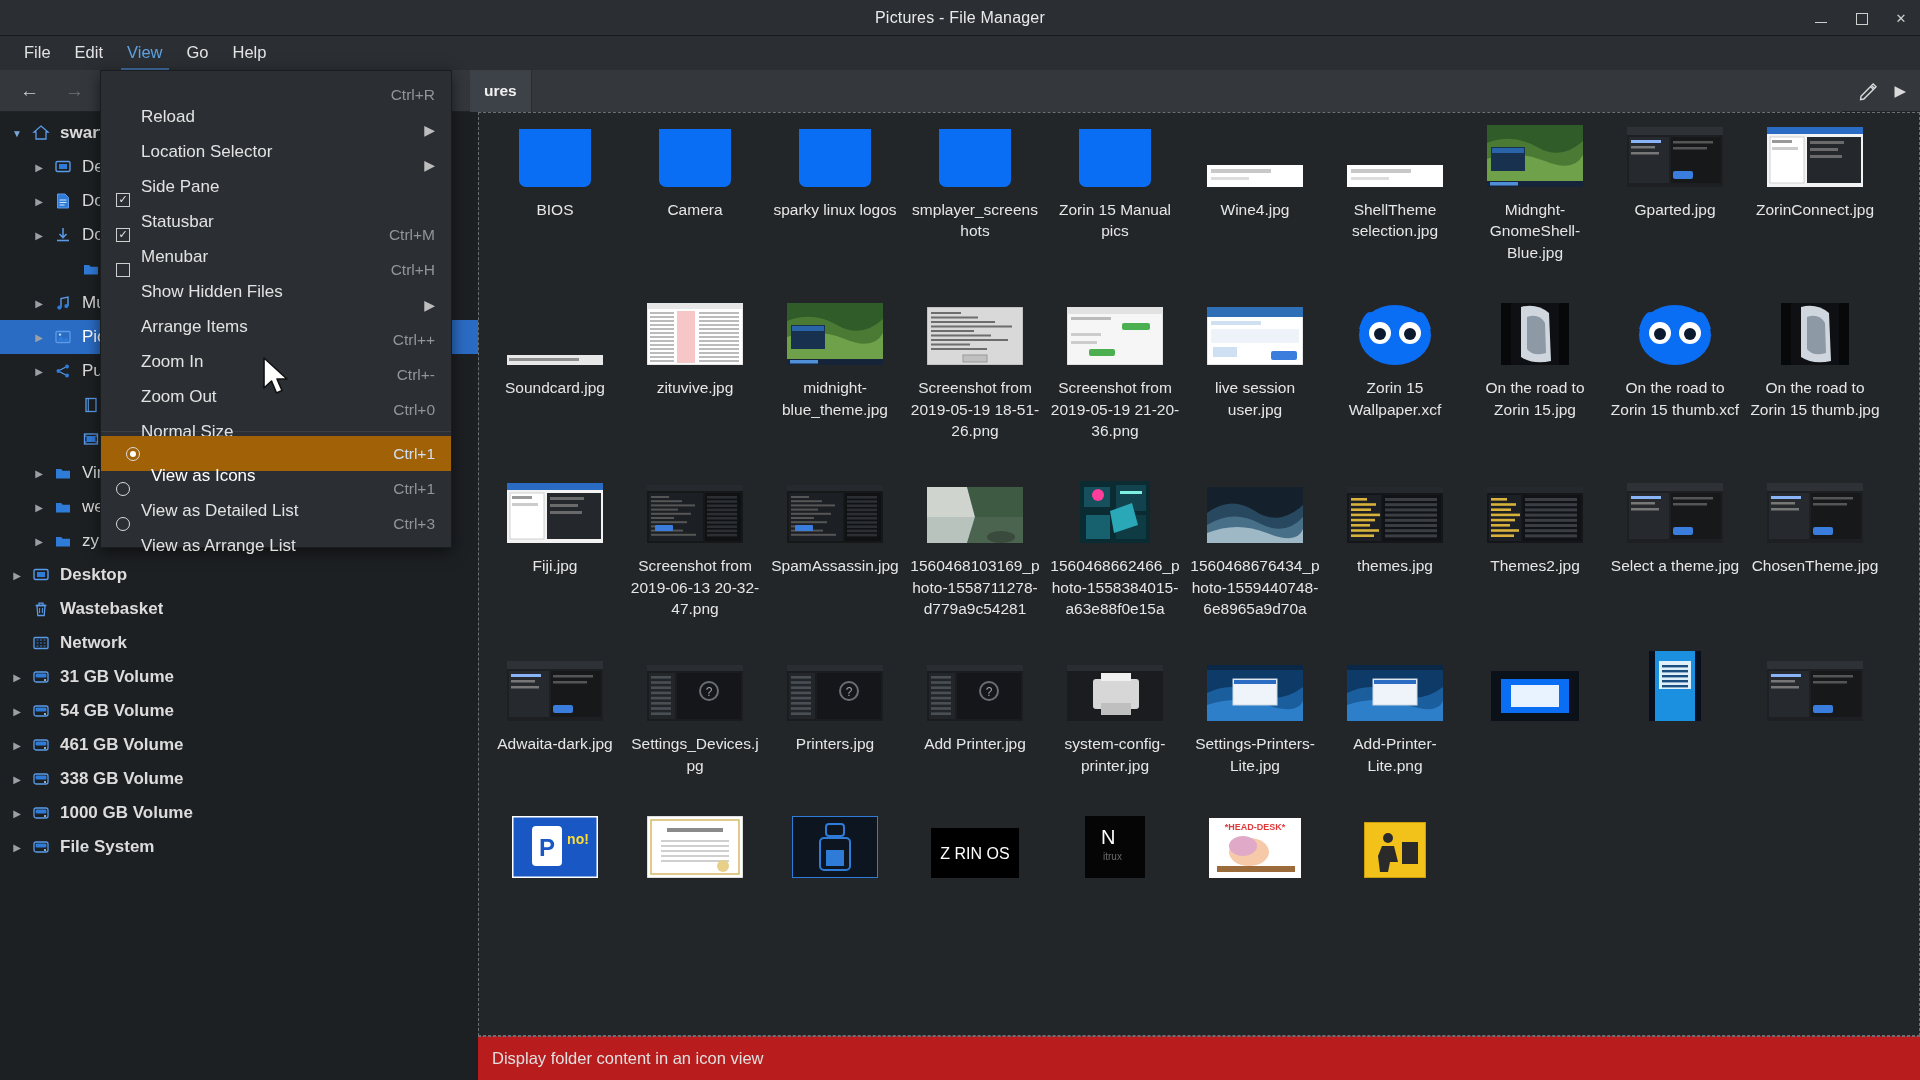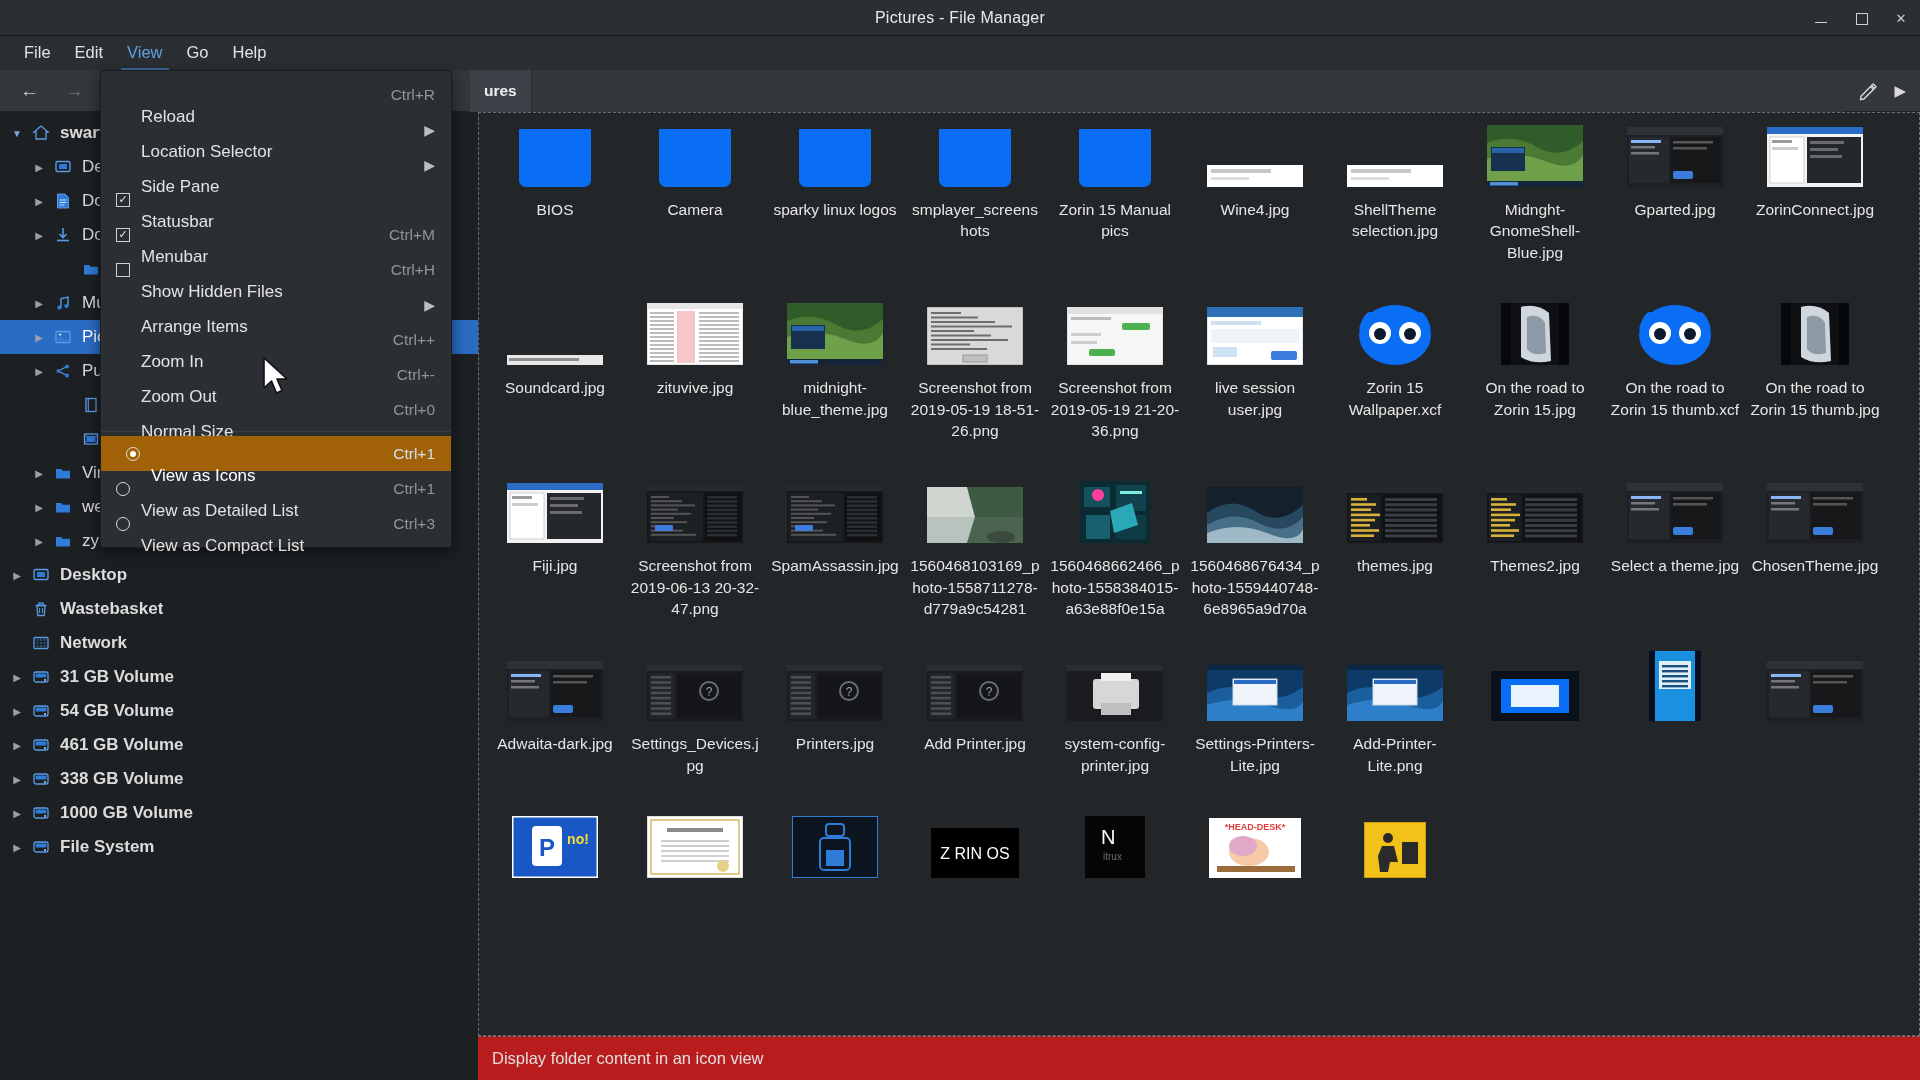--- a/index.html
+++ b/index.html
@@ -1229,21 +1229,21 @@
         <span class="box">
           <span class="rad"></span>
         </span>
         <span class="dlbl">View as Detailed List</span>
         <span class="accel">Ctrl+1</span>
       </div>
       <div class="ditem">
         <span class="box">
           <span class="rad"></span>
         </span>
-        <span class="dlbl">View as Compact List</span>
+        <span class="dlbl">View as Arrange List</span>
         <span class="accel">Ctrl+3</span>
       </div>
     </div>
 
   <div class="cursor">
     <svg width="30" height="44" viewBox="0 0 30 44">
       <path d="M2 2 L2 32 L9.5 25 L14.5 37 L20 34.5 L15 23 L25 23 Z" fill="#ffffff" stroke="#111111" stroke-width="1.6" stroke-linejoin="round"></path>
     </svg>
   </div>
 

